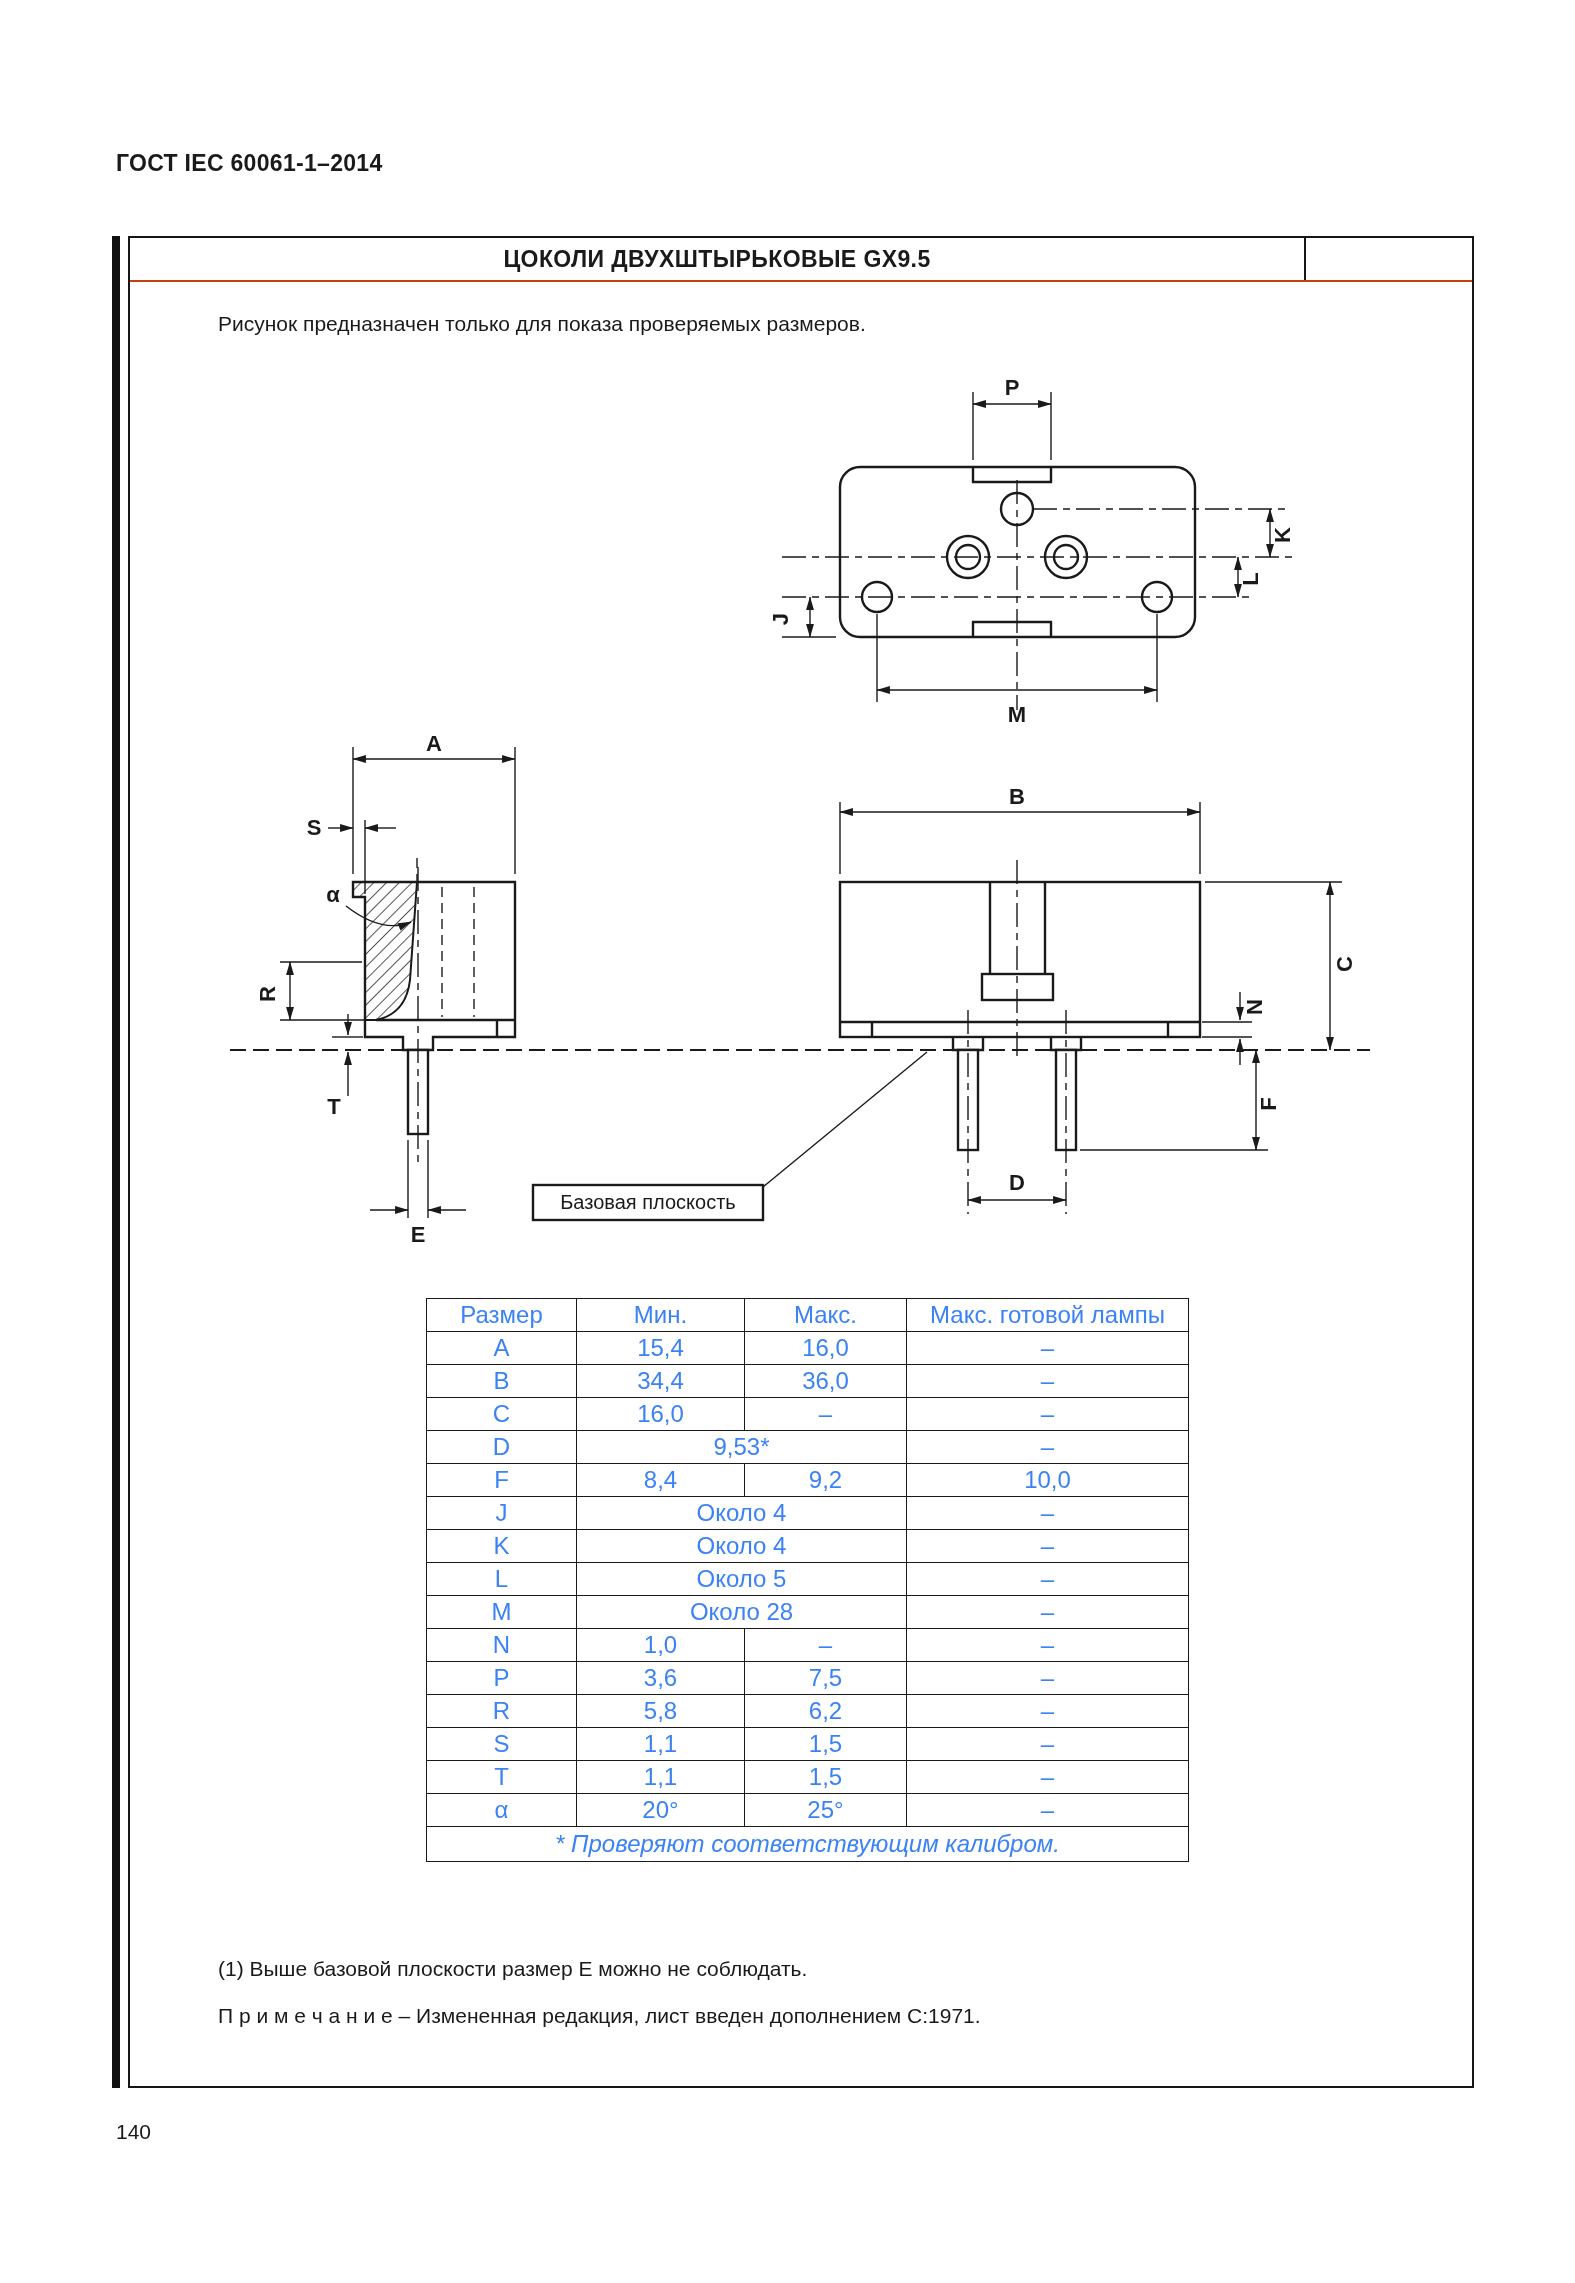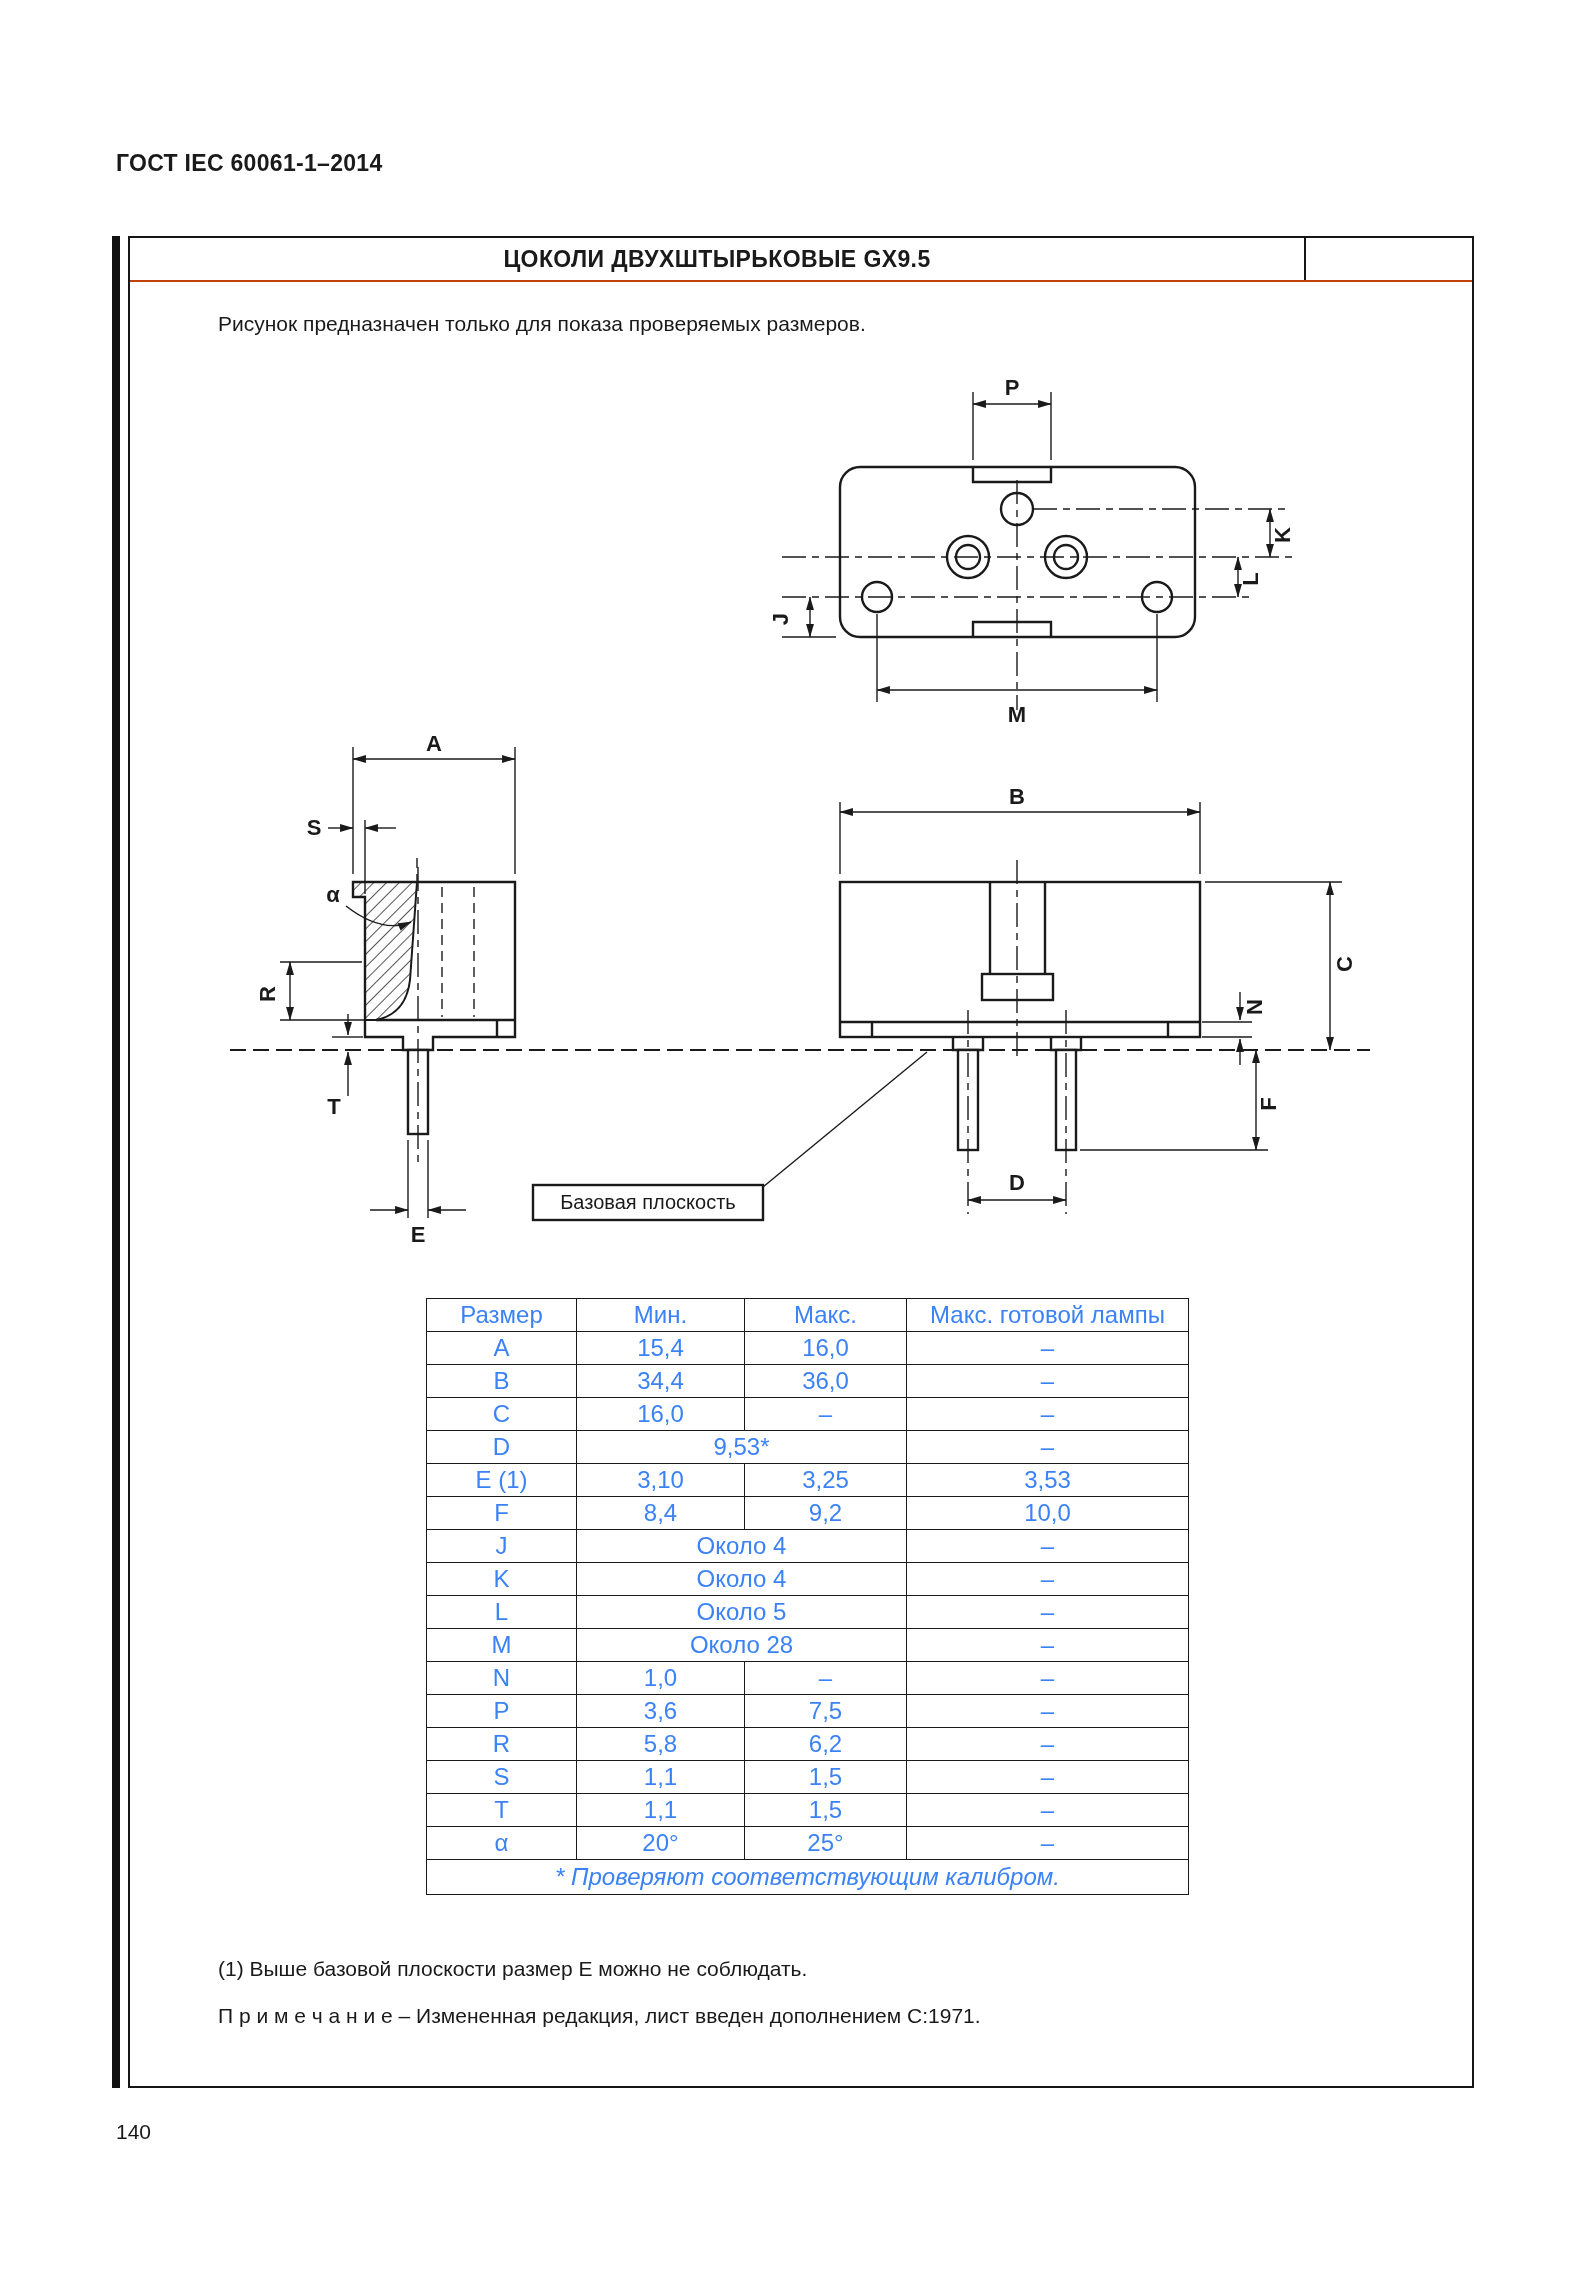--- a/index.html
+++ b/index.html
@@ -216,26 +216,20 @@
             <td>16,0</td>
             <td>–</td>
             <td>–</td>
           </tr>
           <tr>
             <td>D</td>
             <td colspan="2">9,53*</td>
             <td>–</td>
           </tr>
           <tr>
-            <td>E (1)</td>
-            <td>3,10</td>
-            <td>3,25</td>
-            <td>3,53</td>
-          </tr>
-          <tr>
             <td>F</td>
             <td>8,4</td>
             <td>9,2</td>
             <td>10,0</td>
           </tr>
           <tr>
             <td>J</td>
             <td colspan="2">Около 4</td>
             <td>–</td>
           </tr>

